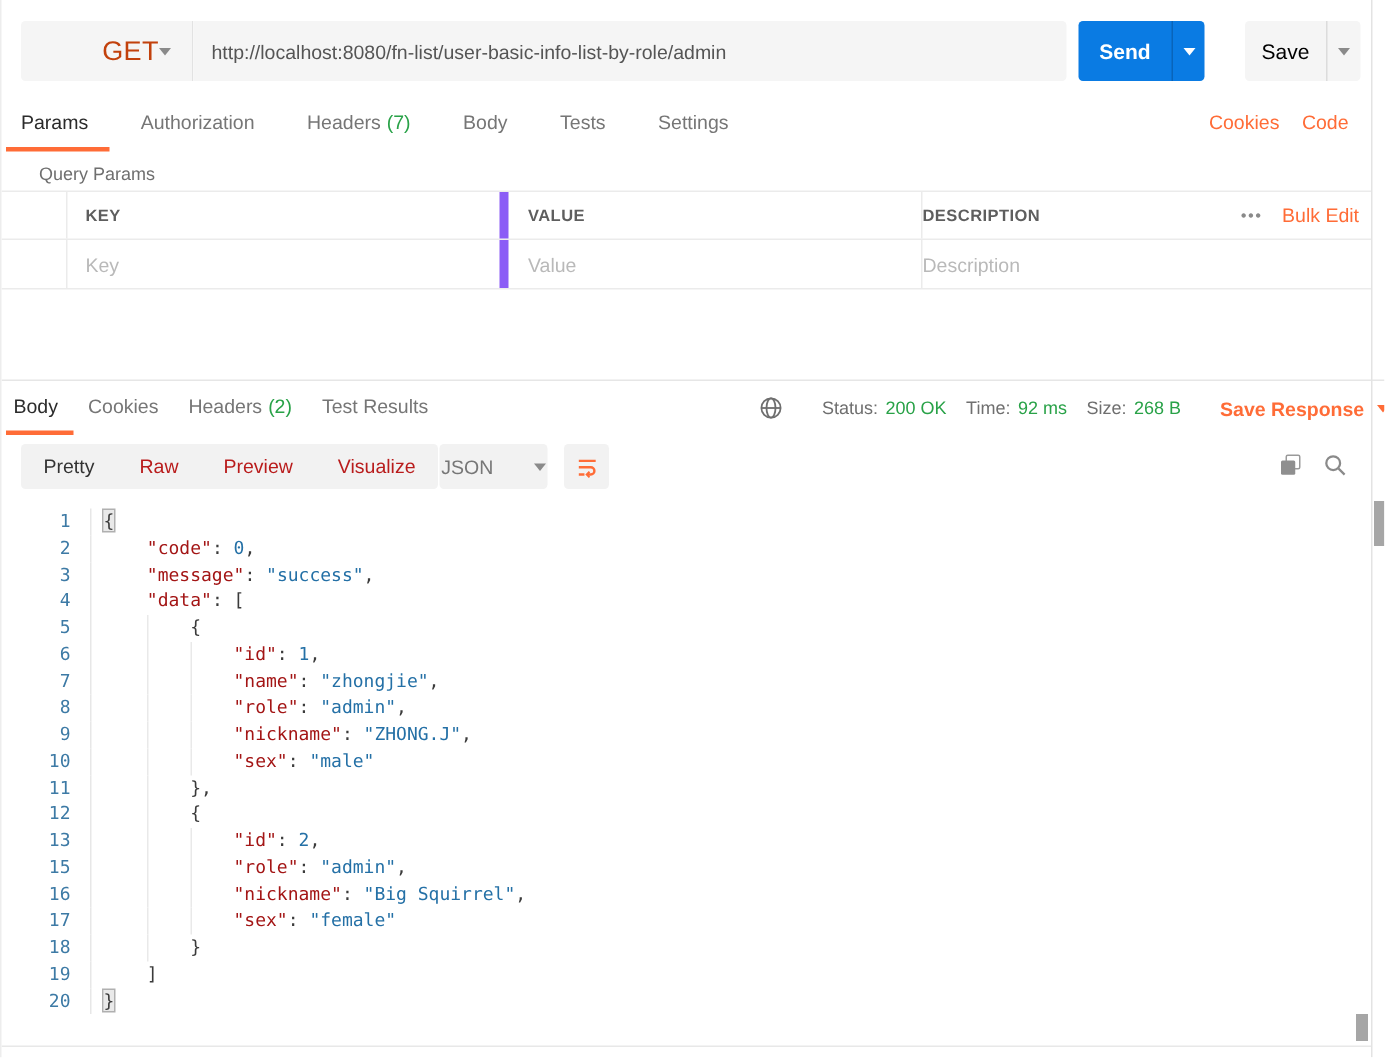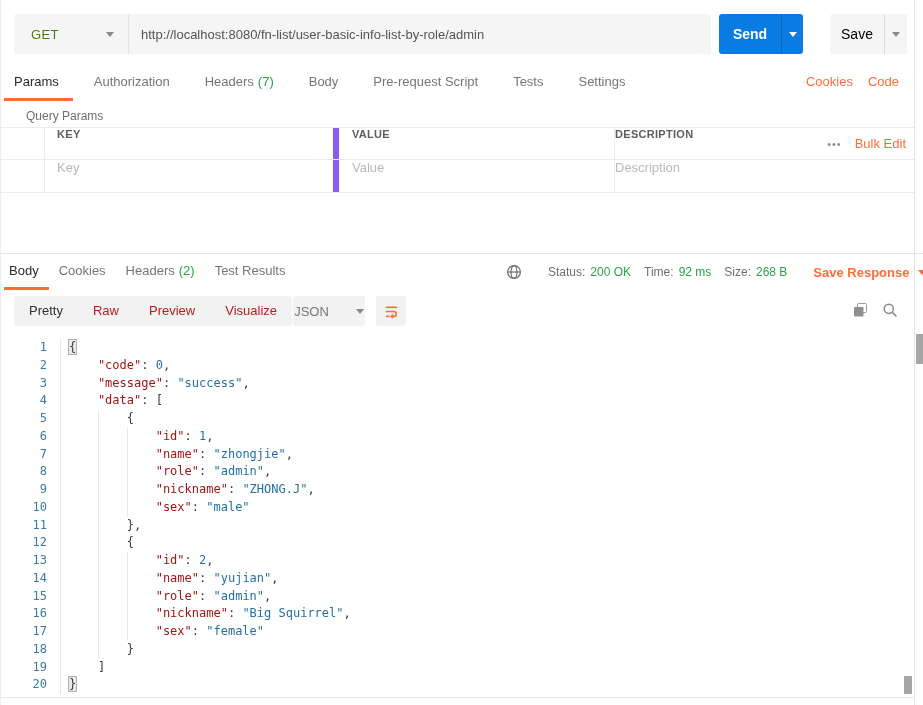--- a/index.html
+++ b/index.html
@@ -6,21 +6,21 @@
   html,body { background:#fff; }
   body { font-family:"Liberation Sans", sans-serif; color:#333; }
   #app { position:relative; width:923px; height:705px; background:#fff; overflow:hidden;
          border-left:1px solid #ededed; }
   .abs { position:absolute; }
 
   
   #request-bar { top:14px; left:13px; width:893px; height:40px; display:flex; align-items:stretch; }
   #method-select { width:115px; background:#f5f5f5; border-radius:3px 0 0 3px; display:flex;
     align-items:center; padding:0 14px 0 17px; border-right:1px solid #e2e2e2; cursor:pointer; }
-  #method-select .lbl { font-size:13px; color:#4d7c0f; font-weight:500; letter-spacing:.3px; flex:1; }
+  #method-select .lbl { font-size:18px; color:#c2410c; font-weight:500; letter-spacing:.3px; flex:1;text-align:right; }
   .caret { width:0; height:0; border-left:4px solid transparent; border-right:4px solid transparent;
     border-top:5px solid #8a8a8a; display:inline-block; }
   #url-input { flex:1; background:#f5f5f5; border:none; outline:none; border-radius:0 3px 3px 0;
     padding:0 12px; font-size:13px; color:#555; font-family:"Liberation Sans",sans-serif; }
   #send-button { width:84px; margin-left:8px; background:#0a7be3; border-radius:3px; display:flex;
     overflow:hidden; cursor:pointer; }
   #send-button .main { flex:1; display:flex; align-items:center; justify-content:center;
     color:#fff; font-size:14px; font-weight:600; }
   #send-button .drop { width:22px; display:flex; align-items:center; justify-content:center;
     border-left:1px solid rgba(0,0,0,.18); }
@@ -42,21 +42,21 @@
   .tab-count { color:#29a248; margin-left:4px; }
   #request-links { top:74px; right:24px; display:flex; gap:15px; }
   #request-links .lnk { color:#ff6c37; font-size:13px; cursor:pointer; }
 
   
   #query-params-title { top:109px; left:25px; font-size:12px; color:#6f6f6f; }
   #params-table { top:127px; left:0; width:913px; }
   .p-row { display:flex; height:33px; align-items:stretch; }
   .p-head { border-top:1px solid #ebebeb; border-bottom:1px solid #ebebeb; }
   .p-body { border-bottom:1px solid #ebebeb; }
-  .cell { display:flex; align-items:flex-start; }
+  .cell { display:flex; align-items:center; }
   .col-sel { width:43px; }
   .col-key { width:289px; border-left:1px solid #ebebeb; padding-left:12px; }
   .col-val { width:281px; border-left:6px solid #8b5cf6; padding-left:13px; }
   .col-desc { flex:1; border-left:1px solid #ebebeb; }
   .col-actions { width:103px; display:flex; align-items:center; justify-content:flex-end;
     padding-right:8px; gap:13px; }
   .hcell-label { font-size:11px; font-weight:700; color:#5e5e5e; letter-spacing:.3px; }
   .p-input { border:none; outline:none; background:transparent; font-size:13px; width:95%;
     font-family:"Liberation Sans",sans-serif; color:#444; }
   .p-input::placeholder { color:#b9b9b9; }
@@ -140,21 +140,20 @@
         <span class="caret"></span>
       </span>
     </div>
   </div>
 
   <div id="request-tabs" class="abs">
       <div class="rtab active"><span>Params</span></div>
       <div class="rtab"><span>Authorization</span></div>
       <div class="rtab"><span>Headers</span><span class="tab-count">(7)</span></div>
       <div class="rtab"><span>Body</span></div>
-      <div class="rtab"><span>Pre-request Script</span></div>
       <div class="rtab"><span>Tests</span></div>
       <div class="rtab"><span>Settings</span></div>
     </div>
   <div id="request-links" class="abs">
     <span class="lnk">Cookies</span>
     <span class="lnk">Code</span>
   </div>
 
   <div id="query-params-title" class="abs">Query Params</div>
 
@@ -304,24 +303,20 @@
       </div>
       <div class="cl">
         <span class="ln">12</span>
         <span class="lc"><span class="ind"></span><span class="ind"></span><span class="tok-p">{</span></span>
       </div>
       <div class="cl">
         <span class="ln">13</span>
         <span class="lc"><span class="ind"></span><span class="ind"></span><span class="ind"></span><span class="tok-k">"id"</span><span class="tok-p">: </span><span class="tok-v">2</span><span class="tok-p">,</span></span>
       </div>
       <div class="cl">
-        <span class="ln">14</span>
-        <span class="lc"><span class="ind"></span><span class="ind"></span><span class="ind"></span><span class="tok-k">"name"</span><span class="tok-p">: </span><span class="tok-v">"yujian"</span><span class="tok-p">,</span></span>
-      </div>
-      <div class="cl">
         <span class="ln">15</span>
         <span class="lc"><span class="ind"></span><span class="ind"></span><span class="ind"></span><span class="tok-k">"role"</span><span class="tok-p">: </span><span class="tok-v">"admin"</span><span class="tok-p">,</span></span>
       </div>
       <div class="cl">
         <span class="ln">16</span>
         <span class="lc"><span class="ind"></span><span class="ind"></span><span class="ind"></span><span class="tok-k">"nickname"</span><span class="tok-p">: </span><span class="tok-v">"Big Squirrel"</span><span class="tok-p">,</span></span>
       </div>
       <div class="cl">
         <span class="ln">17</span>
         <span class="lc"><span class="ind"></span><span class="ind"></span><span class="ind"></span><span class="tok-k">"sex"</span><span class="tok-p">: </span><span class="tok-v">"female"</span></span>

